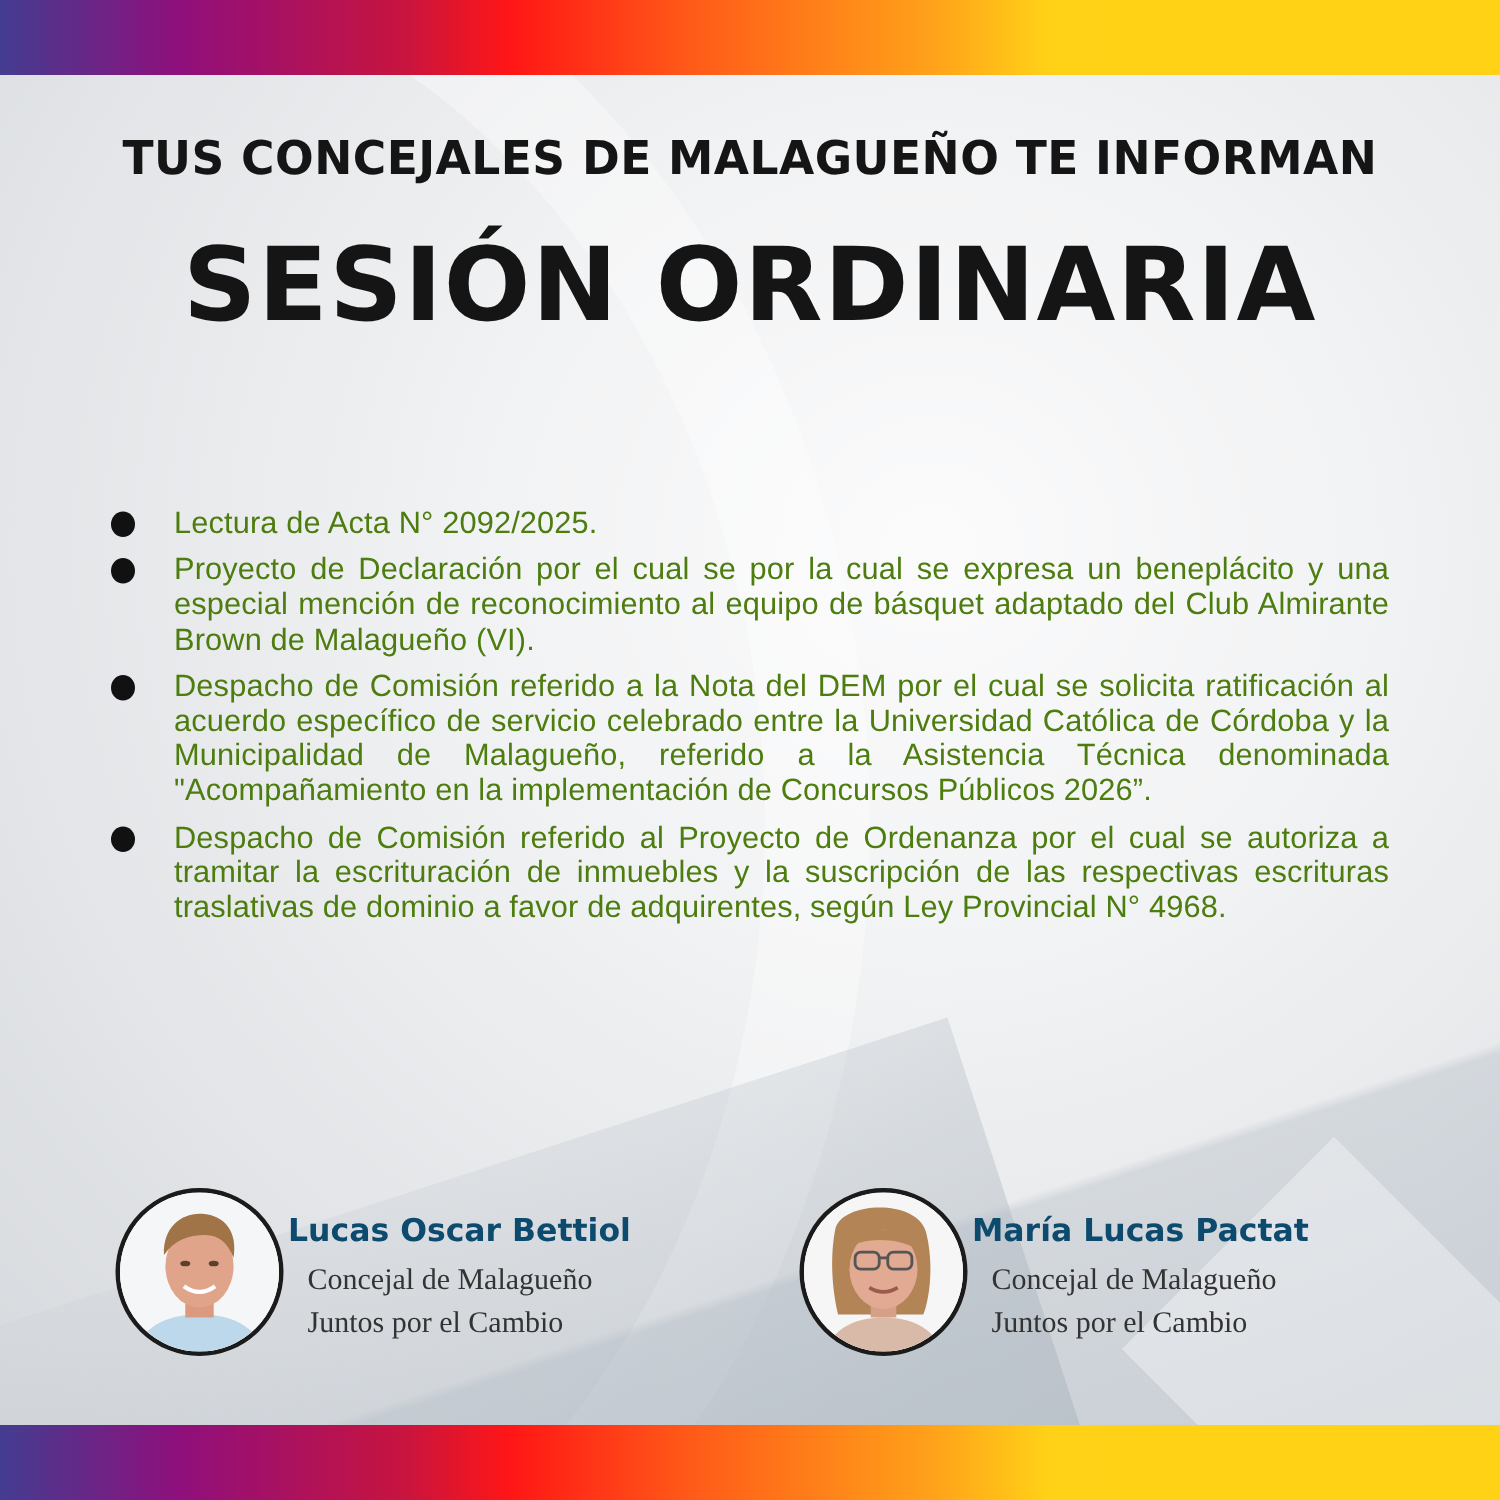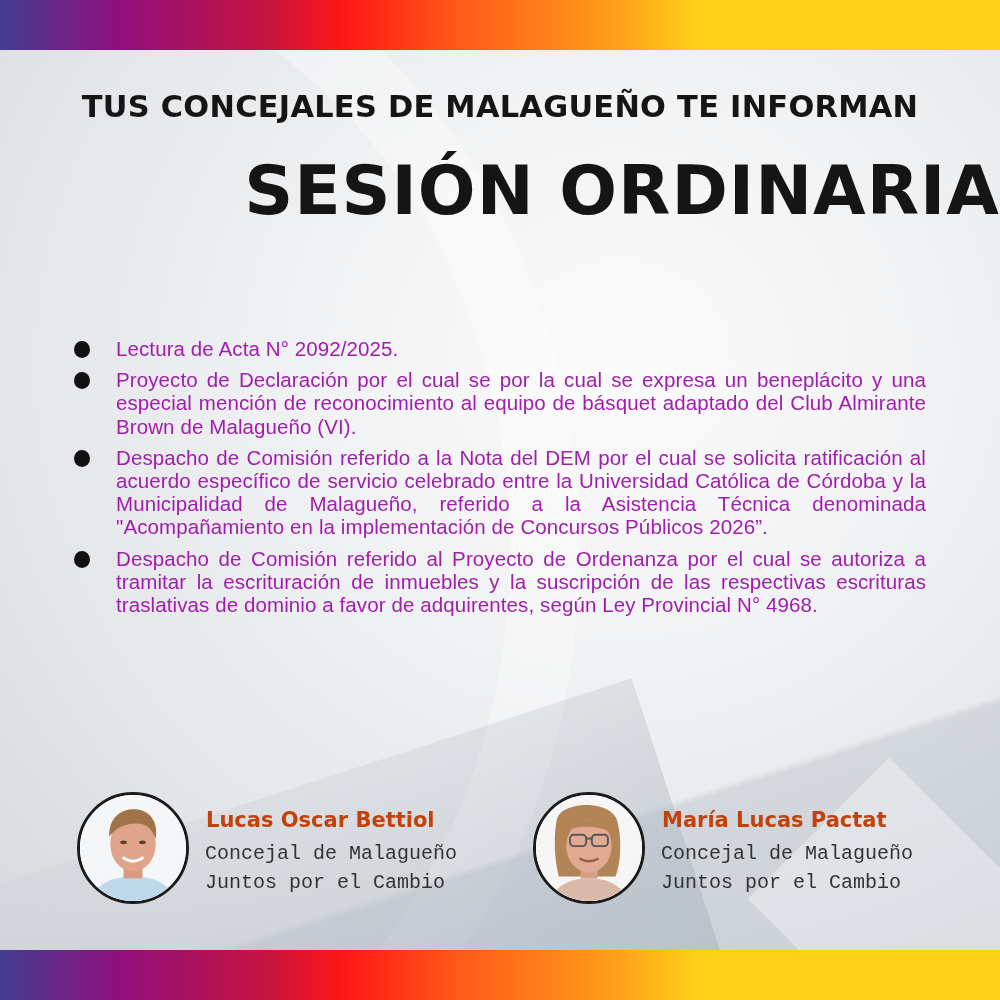--- a/index.html
+++ b/index.html
@@ -39,52 +39,52 @@
       background: rgba(255,255,255,0.35);
       transform: rotate(45deg);
     }
     .content { position: absolute; left: 0; top: 0; width: 798px; height: 1000px; }
     .kicker {
       position: absolute; top: 88px; left: 0; width: 1000px; text-align: center;
       font-weight: 900; font-size: 31px; letter-spacing: 0.3px; color: #151515;
       font-family: "DejaVu Sans", sans-serif; transform: scaleX(0.98);
     }
     .title {
-      position: absolute; top: 150px; left: 0; width: 1000px; text-align: right;
+      position: absolute; top: 150px; left: 0; width: 1000px; text-align: center;
       font-family: "DejaVu Sans", sans-serif; font-weight: 900; font-size: 68px;
       line-height: 82px; color: #151515; letter-spacing: 1px;
     }
     .agenda {
       position: absolute; left: 74px; top: 337px; width: 852px; list-style: none;
     }
     .agenda li {
       position: relative; padding-left: 42px; margin-bottom: 8px;
-      font-size: 20.5px; line-height: 23.2px; text-align: justify; color: #a21caf;
+      font-size: 20.5px; line-height: 23.2px; text-align: justify; color: #4d7c0f;
       font-family: "Liberation Sans", sans-serif; letter-spacing: 0.1px;
     }
     .agenda li .bullet {
       position: absolute; left: 0; top: 4px; width: 16px; height: 17px;
       border-radius: 50%; background: #111;
     }
     .agenda li .txt { display: block; text-align-last: left; }
     .person { position: absolute; top: 792px; height: 112px; }
     .person.p1 { left: 77px; }
     .person.p2 { left: 533px; }
     .avatar {
       position: absolute; left: 0; top: 0; width: 112px; height: 112px;
       border-radius: 50%; border: 3px solid #1b1b1b; background: #fff; overflow: hidden;
     }
     .avatar svg { width: 100%; height: 100%; display: block; }
     .pname {
-      position: absolute; left: 129px; top: 16px; white-space: nowrap;
-      font-family: "DejaVu Sans", sans-serif; font-weight: 900; font-size: 21px; color: #c2410c;
+      position: absolute; left: 115px; top: 16px; white-space: nowrap;
+      font-family: "DejaVu Sans", sans-serif; font-weight: 900; font-size: 21px; color: #0c4a6e;
     }
     .prole, .pparty {
       position: absolute; left: 128px; white-space: nowrap;
-      font-family: Liberation Mono, monospace; font-size: 20px; color: #333; font-weight: 300;
+      font-family: Liberation Serif, serif; font-size: 20px; color: #333; font-weight: 300;
     }
     .prole { top: 50px; }
     .pparty { top: 79px; }
   </style>
 </head>
 <body>
 
 <div class="stripe top"></div>
 <div class="bg">
   <div class="arc1"></div>

